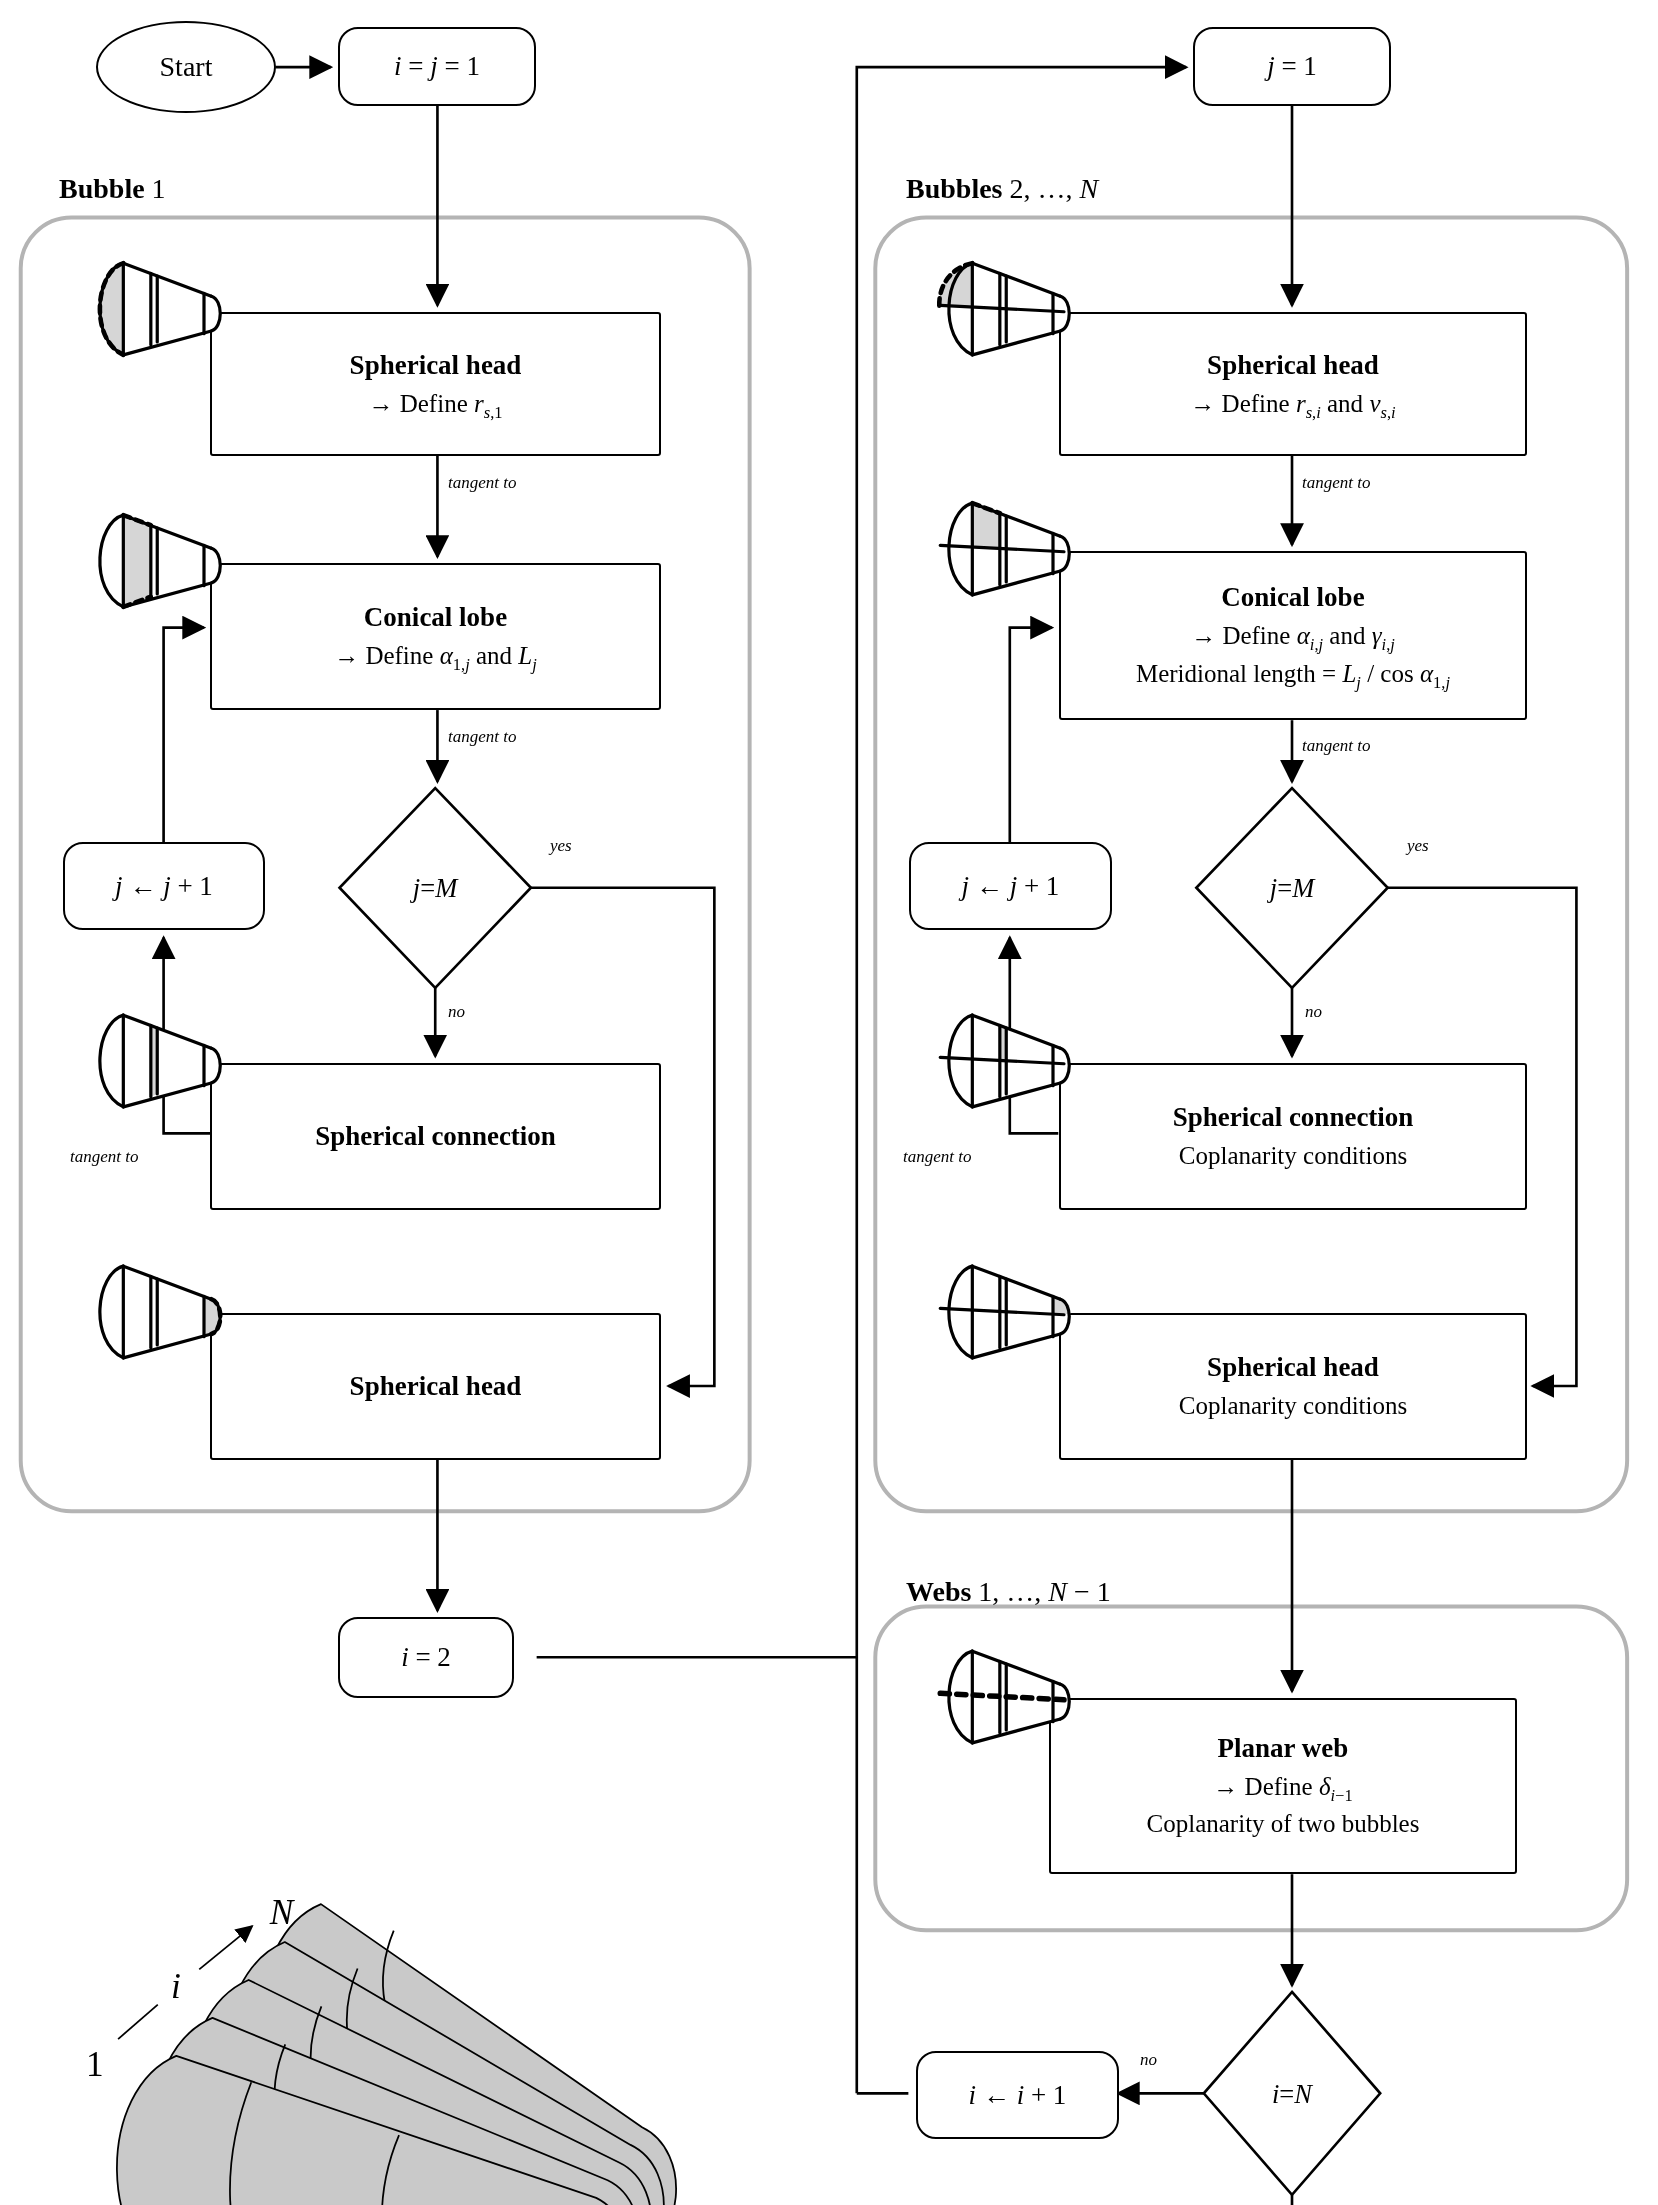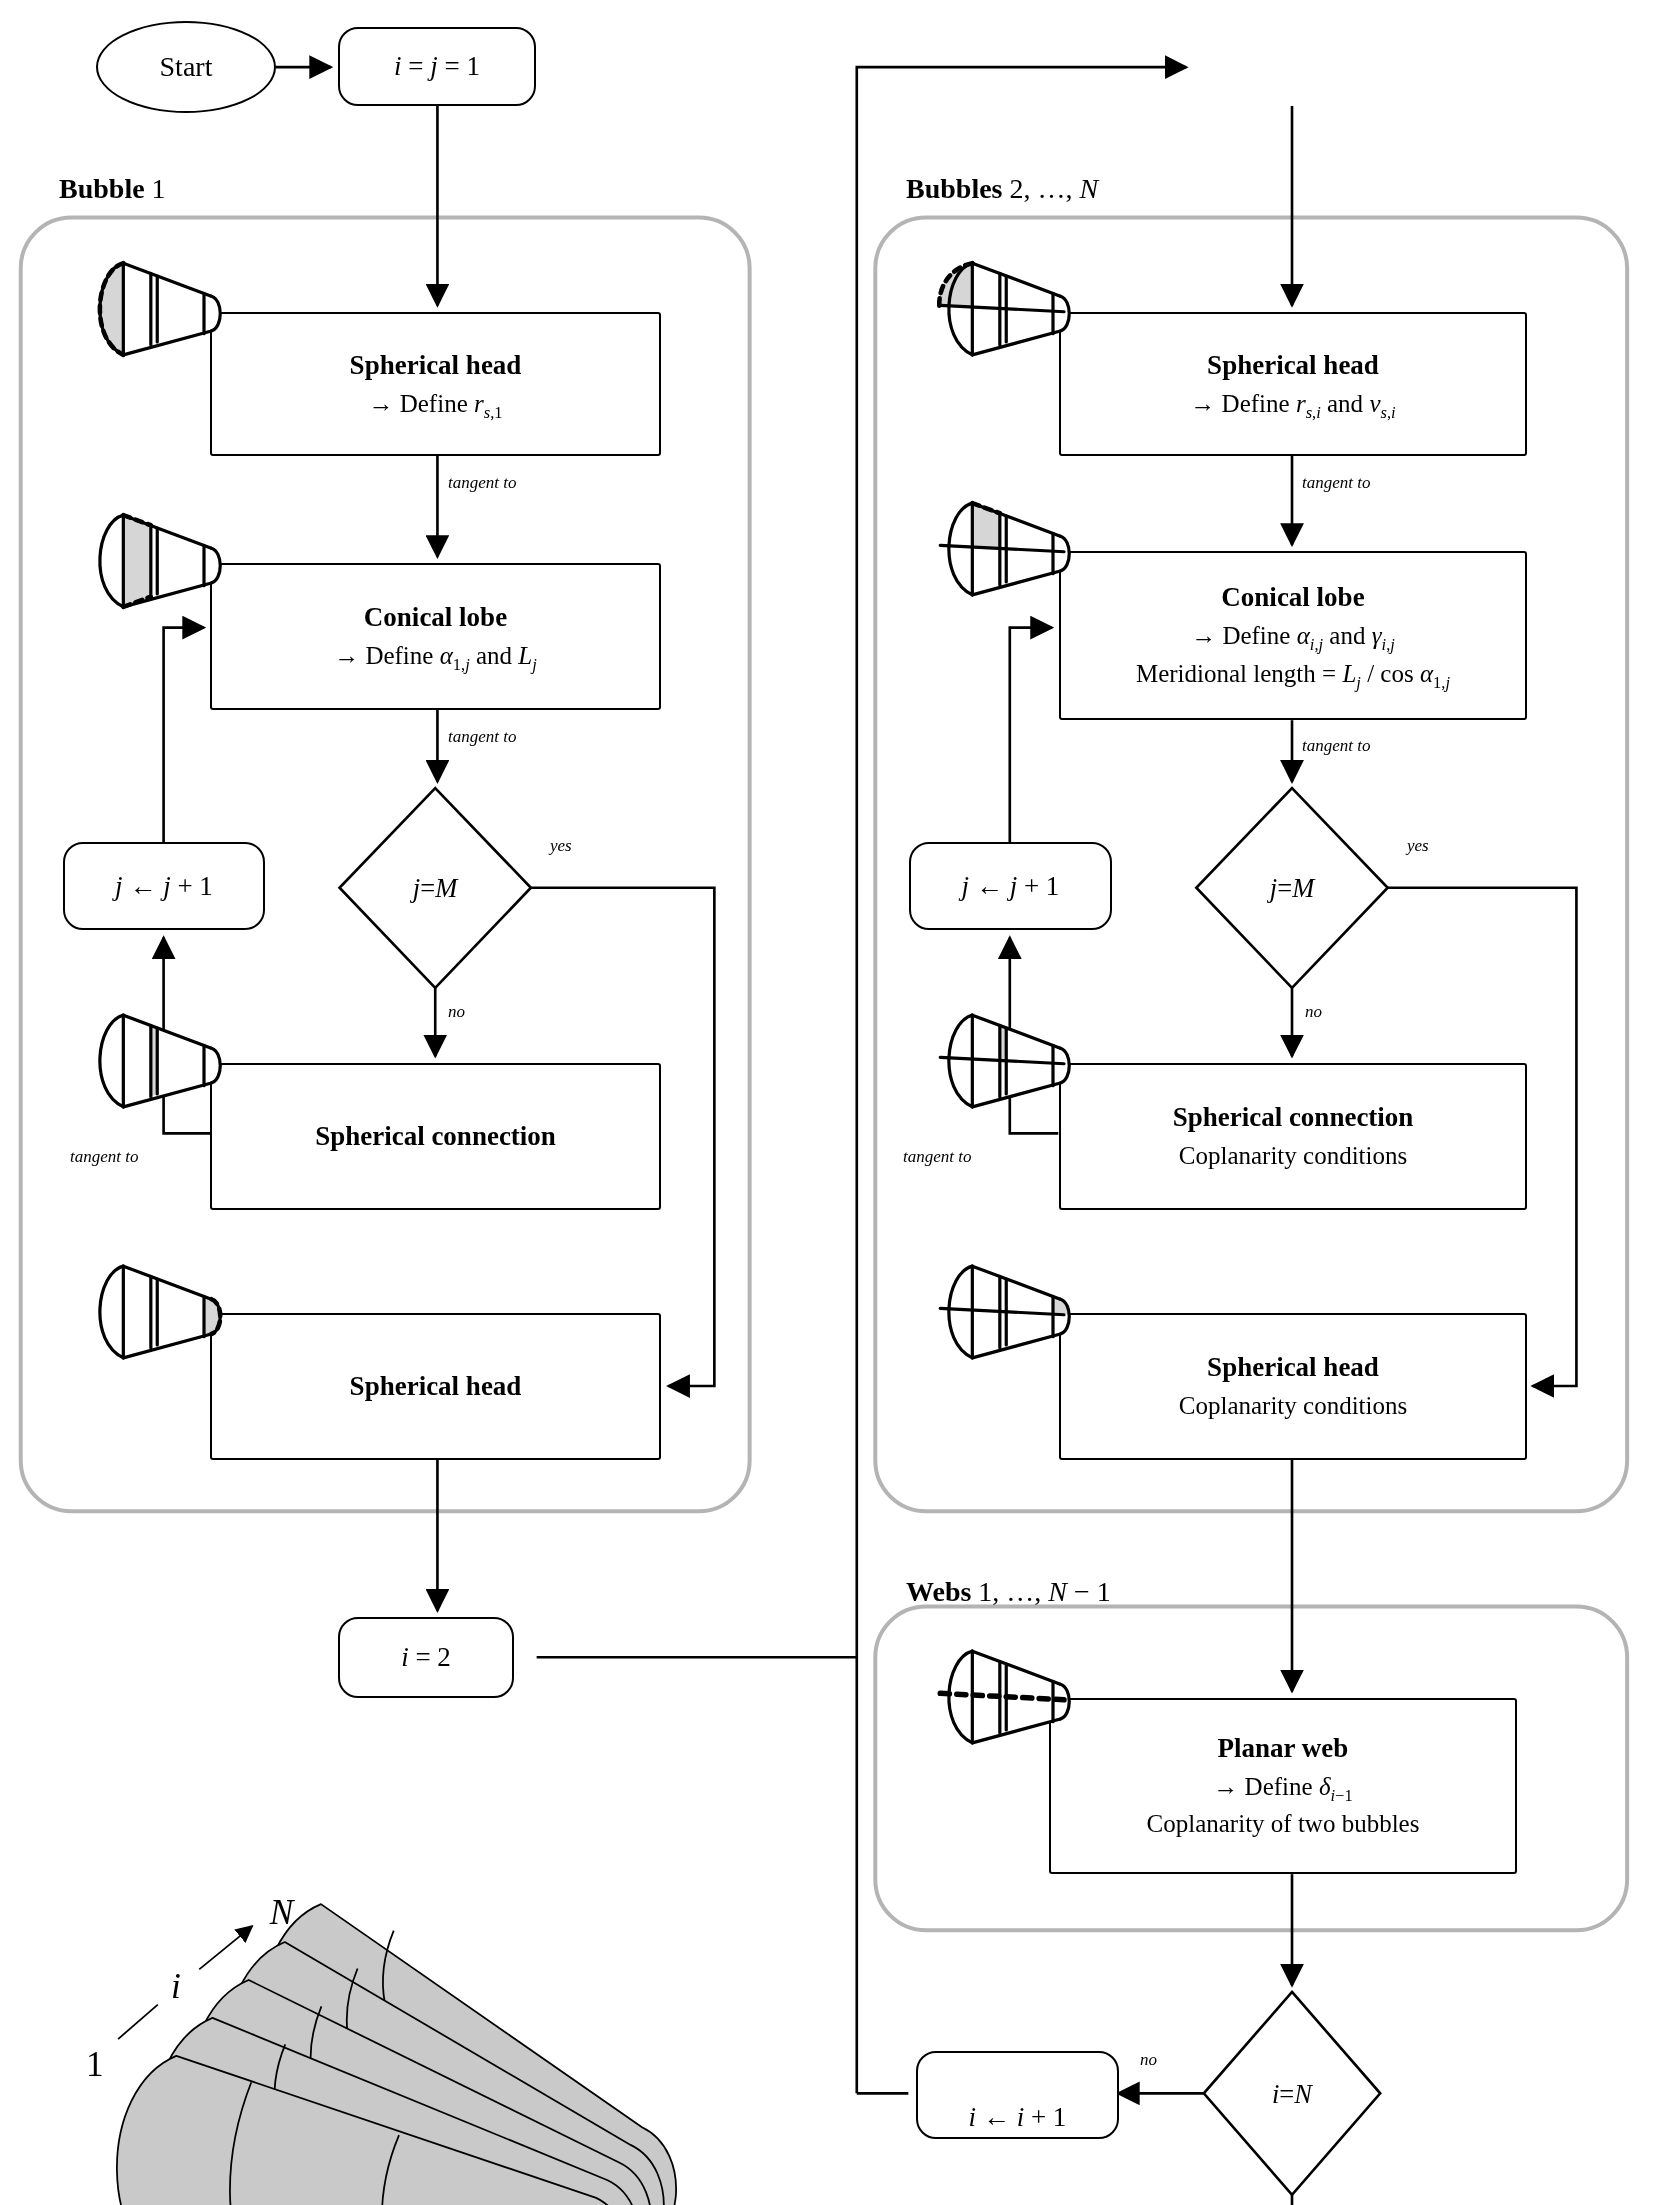--- a/index.html
+++ b/index.html
@@ -84,20 +84,23 @@
       <polygon points="2930,4517 3130,4747 2930,4977 2730,4747" fill="#fff" stroke="#000" stroke-width="6"></polygon>
     </g>
   </svg>
 
   <div class="box terminal" style="left:96px;top:21px;width:180px;height:92px;">
     <span>Start</span>
   </div>
   <div class="box pill" style="left:338px;top:26.5px;width:198px;height:79px;">
     <span><i>i</i> = <i>j</i> = 1</span>
   </div>
+  <div class="box pill" style="left:1193px;top:26.5px;width:198px;height:79px;">
+    <span><i>j</i> = 1</span>
+  </div>
 
   <div class="box" style="left:210px;top:312px;width:451px;height:144px;">
     <span class="title">Spherical head</span>
     <span class="sub">→ Define <i>r</i><sub><i>s</i>,1</sub></span>
   </div>
   <div class="box" style="left:210px;top:563px;width:451px;height:147px;">
     <span class="title">Conical lobe</span>
     <span class="sub">→ Define <i>α</i><sub>1,<i>j</i></sub> and <i>L</i><sub><i>j</i></sub></span>
   </div>
   <div class="box pill" style="left:63px;top:842px;width:202px;height:88px;">
@@ -133,21 +136,21 @@
     <span class="title">Spherical head</span>
     <span class="sub">Coplanarity conditions</span>
   </div>
 
   <div class="box" style="left:1049px;top:1698px;width:468px;height:176px;">
     <span class="title">Planar web</span>
     <span class="sub">→ Define <i>δ</i><sub><i>i</i>−1</sub></span>
     <span class="sub">Coplanarity of two bubbles</span>
   </div>
 
-  <div class="box pill" style="left:916px;top:2051px;width:203px;height:88px;justify-content:flex-end;">
+  <div class="box pill" style="left:916px;top:2051px;width:203px;height:88px;">
     <span><i>i</i> ← <i>i</i> + 1</span>
   </div>
 
   <div class="dlabel" style="left:369px;top:866px;width:132px;height:44px;"><i>j</i> = <i>M</i></div>
   <div class="dlabel" style="left:1226px;top:866px;width:132px;height:44px;"><i>j</i> = <i>M</i></div>
   <div class="dlabel" style="left:1226px;top:2072px;width:132px;height:44px;"><i>i</i> = <i>N</i></div>
 
   <div class="seclabel" style="left:59px;top:173px;"><b>Bubble</b> 1</div>
   <div class="seclabel" style="left:906px;top:173px;"><b>Bubbles</b> 2, …, <i>N</i></div>
   <div class="seclabel" style="left:906px;top:1561px;margin-top:15px;"><b>Webs</b> 1, …, <i>N</i> − 1</div>

